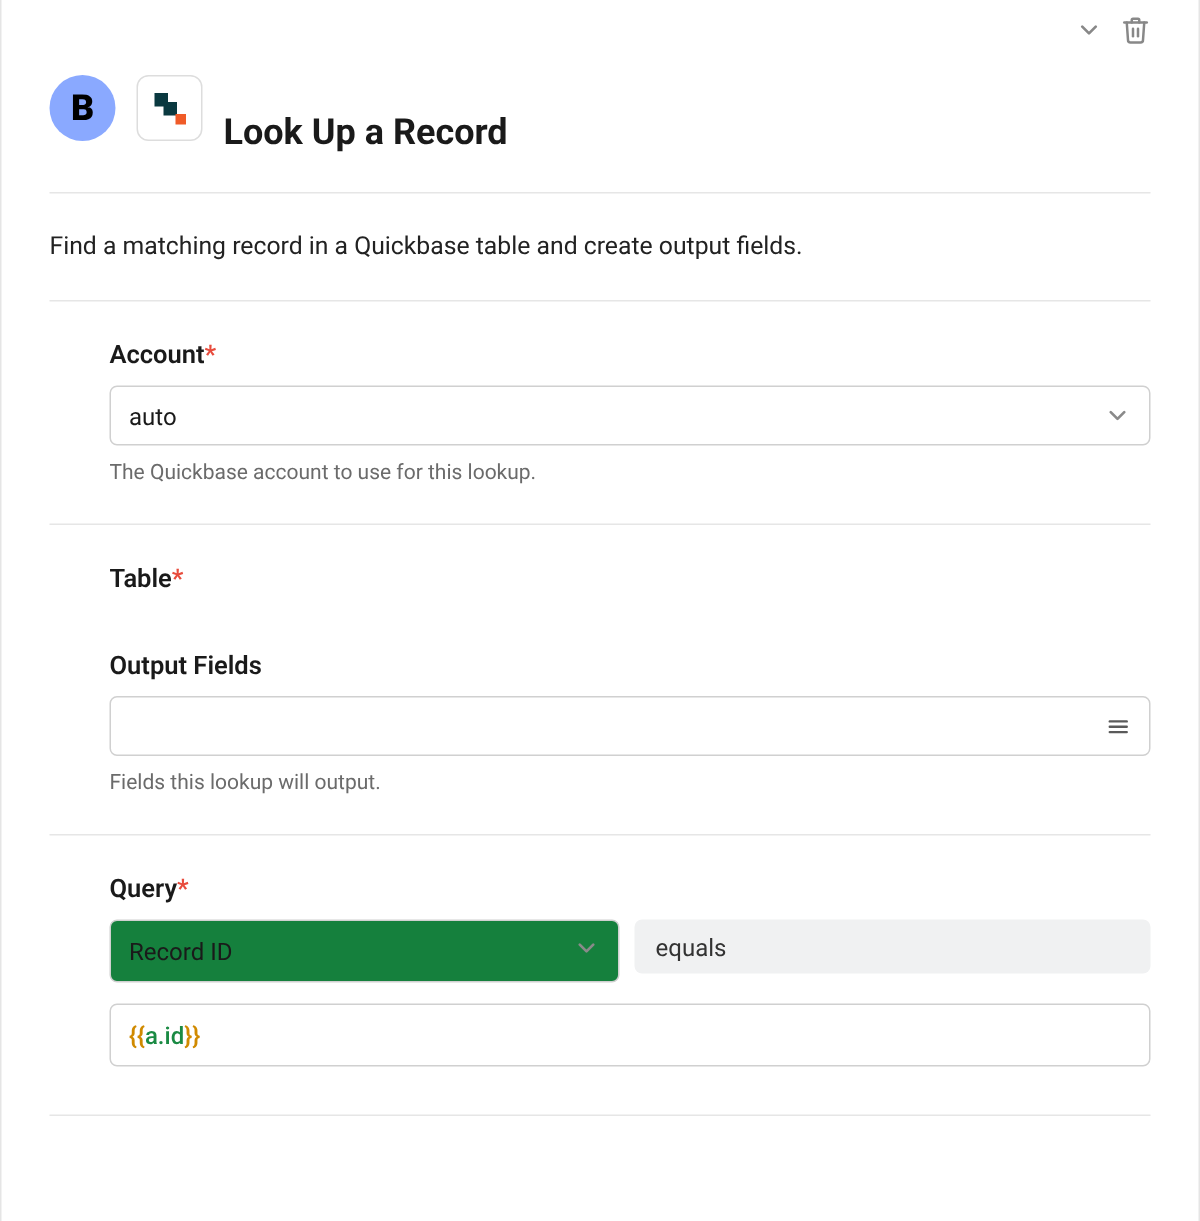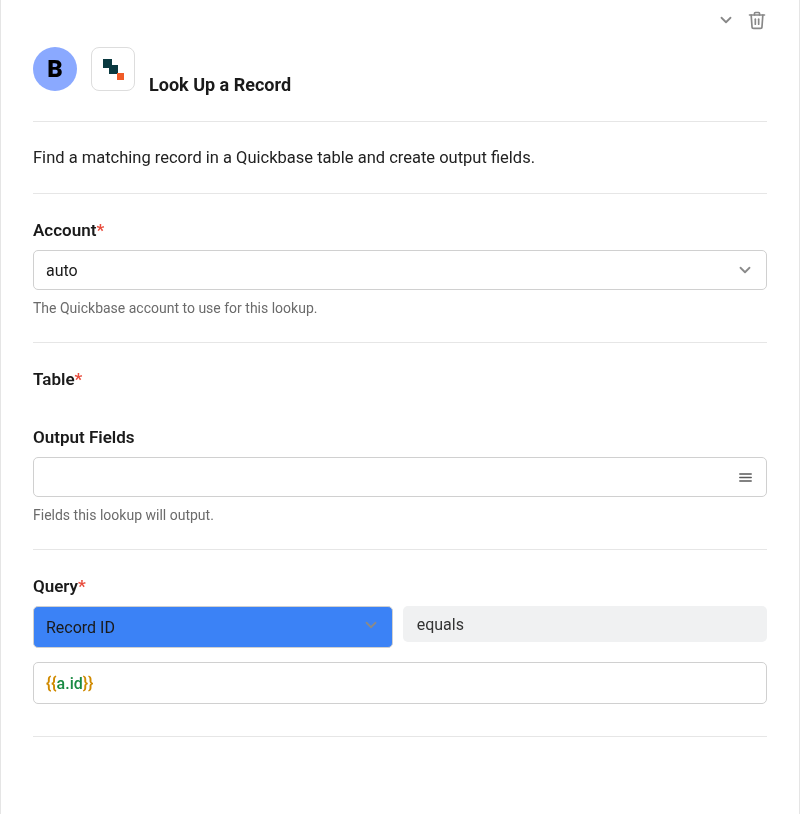--- a/index.html
+++ b/index.html
@@ -55,35 +55,35 @@
     }
     .connector-glyph {
       position: relative;
       width: 24px;
       height: 24px;
     }
     .connector-glyph .sq1 { position:absolute; top:2px; left:2px; width:9px; height:9px; background:#0a3940; }
     .connector-glyph .sq2 { position:absolute; top:8px; left:8px; width:9px; height:9px; background:#0a3940; }
     .connector-glyph .sq3 { position:absolute; bottom:1px; right:1px; width:7px; height:7px; background:#f05b28; }
     .card-title {
-      font-size: 18px;
+      font-size: 24px;
       font-weight: 700;
       margin-top: 32px;
     }
     .hr {
       border: none;
       border-top: 1px solid #e6e6e6;
       margin: 0;
     }
     .description {
       font-size: 16.5px;
       padding: 26px 0 26px 0;
       color: #222;
     }
-    .field-group { padding-bottom: 10px; }
+    .field-group { padding-bottom: 10px; margin-left: 40px; }
     .field-label {
       font-size: 17px;
       font-weight: 600;
       padding-top: 26px;
       padding-bottom: 10px;
     }
     .required-star { color: #e84c3d; font-weight: 700; }
     .control {
       width: 100%;
       border: 1px solid #d0d0d0;
@@ -114,21 +114,21 @@
     .query-field {
       width: 49%;
       border: 1px solid #d0d0d0;
       border-radius: 5px;
       height: 42px;
       display: flex;
       align-items: center;
       justify-content: space-between;
       padding: 0 12px;
       font-size: 16px;
-      background: #3b82f6;
+      background: #15803d;
     }
     .query-op {
       flex: 1;
       background: #f0f1f2;
       border-radius: 5px;
       height: 36px;
       display: flex;
       align-items: center;
       padding: 0 14px;
       font-size: 16px;

